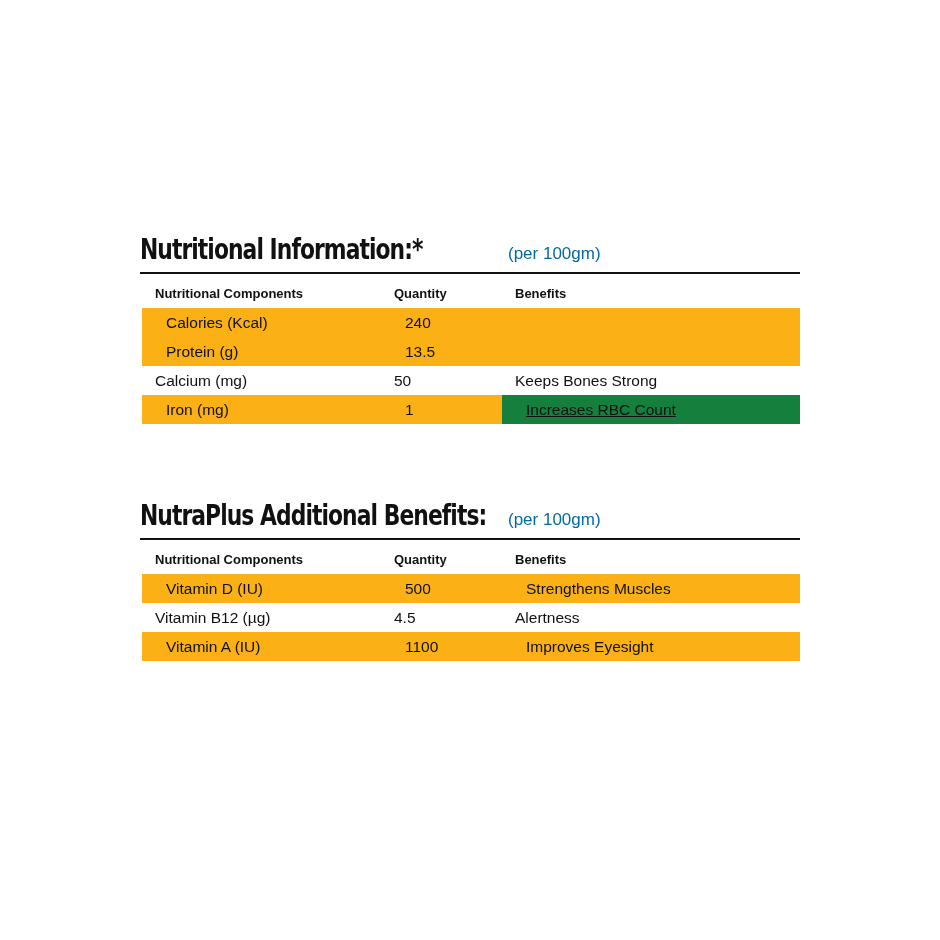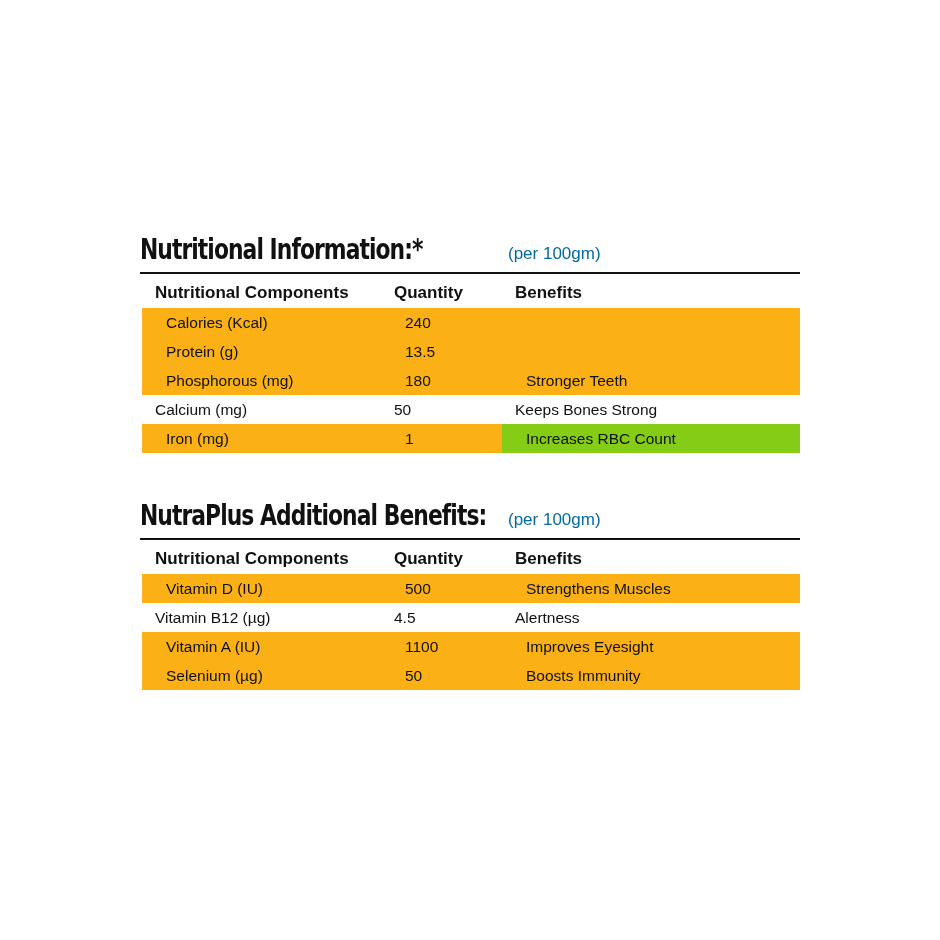--- a/index.html
+++ b/index.html
@@ -4,21 +4,21 @@
 <style>
   html, body { margin:0; padding:0; background:#ffffff; }
   body { width:940px; height:940px; position:relative; overflow:hidden; font-family:"Liberation Sans", sans-serif; color:#111; }
   .section { position:absolute; left:140px; width:660px; }
   .title-row { position:relative; height:40px; }
   .title { position:absolute; left:0; bottom:2px; font-family:"DejaVu Sans", sans-serif; font-weight:bold; font-size:28px; letter-spacing:-1.2px; transform:scaleX(0.78); transform-origin:left bottom; color:#111; white-space:nowrap; }
   .per { position:absolute; bottom:4px; font-size:17px; color:#0369a1; white-space:nowrap; }
   .rule { height:2px; background:#111; margin-top:4px; }
   table { border-collapse:collapse; width:658px; margin-left:2px; margin-top:4px; }
   th, td { text-align:left; font-size:15.5px; padding:0 0 0 13px; height:29px; white-space:nowrap; }
-  th { font-weight:bold; font-size:17px; height:30px; }
+  th { font-weight:bold; font-size:13px; height:30px; }
   tr.hl td { background:#fbb116;padding-left:24px; }
   tr td { border-bottom:0; }
   .c1 { width:215px; }
   .c2 { width:97px; }
 </style>
 </head>
 <body>
 
 <div class="section" style="top:228px;">
   <div class="title-row">
@@ -38,34 +38,29 @@
         <tr class="hl">
           <td class="c1" style="background: rgb(251, 177, 22);">Calories (Kcal)</td>
           <td class="c2" style="background: rgb(251, 177, 22);">240</td>
           <td style="background: rgb(251, 177, 22);"></td>
         </tr>
         <tr class="hl">
           <td class="c1" style="background: rgb(251, 177, 22);">Protein (g)</td>
           <td class="c2" style="background: rgb(251, 177, 22);">13.5</td>
           <td style="background: rgb(251, 177, 22);"></td>
         </tr>
-        <tr class="hl">
-          <td class="c1" style="background: rgb(251, 177, 22);">Phosphorous (mg)</td>
-          <td class="c2" style="background: rgb(251, 177, 22);">180</td>
-          <td style="background: rgb(251, 177, 22);">Stronger Teeth</td>
-        </tr>
         <tr>
           <td class="c1">Calcium (mg)</td>
           <td class="c2">50</td>
           <td>Keeps Bones Strong</td>
         </tr>
         <tr class="hl">
           <td class="c1" style="background: rgb(251, 177, 22);">Iron (mg)</td>
           <td class="c2" style="background: rgb(251, 177, 22);">1</td>
-          <td style="background: #84cc16;">Increases RBC Count</td>
+          <td style="background: #15803d; text-decoration: underline;">Increases RBC Count</td>
         </tr>
       </tbody>
   </table>
 </div>
 
 <div class="section" style="top:494px;">
   <div class="title-row">
     <div class="title">NutraPlus Additional Benefits:</div>
     <div class="per" style="left:368px;">(per 100gm)</div>
   </div>
@@ -87,20 +82,15 @@
         <tr>
           <td class="c1">Vitamin B12 (µg)</td>
           <td class="c2">4.5</td>
           <td>Alertness</td>
         </tr>
         <tr class="hl">
           <td class="c1" style="background: rgb(251, 177, 22);">Vitamin A (IU)</td>
           <td class="c2" style="background: rgb(251, 177, 22);">1100</td>
           <td style="background: rgb(251, 177, 22);">Improves Eyesight</td>
         </tr>
-        <tr class="hl">
-          <td class="c1" style="background: rgb(251, 177, 22);">Selenium (µg)</td>
-          <td class="c2" style="background: rgb(251, 177, 22);">50</td>
-          <td style="background: rgb(251, 177, 22);">Boosts Immunity</td>
-        </tr>
       </tbody>
   </table>
 </div>
 
 </body></html>

